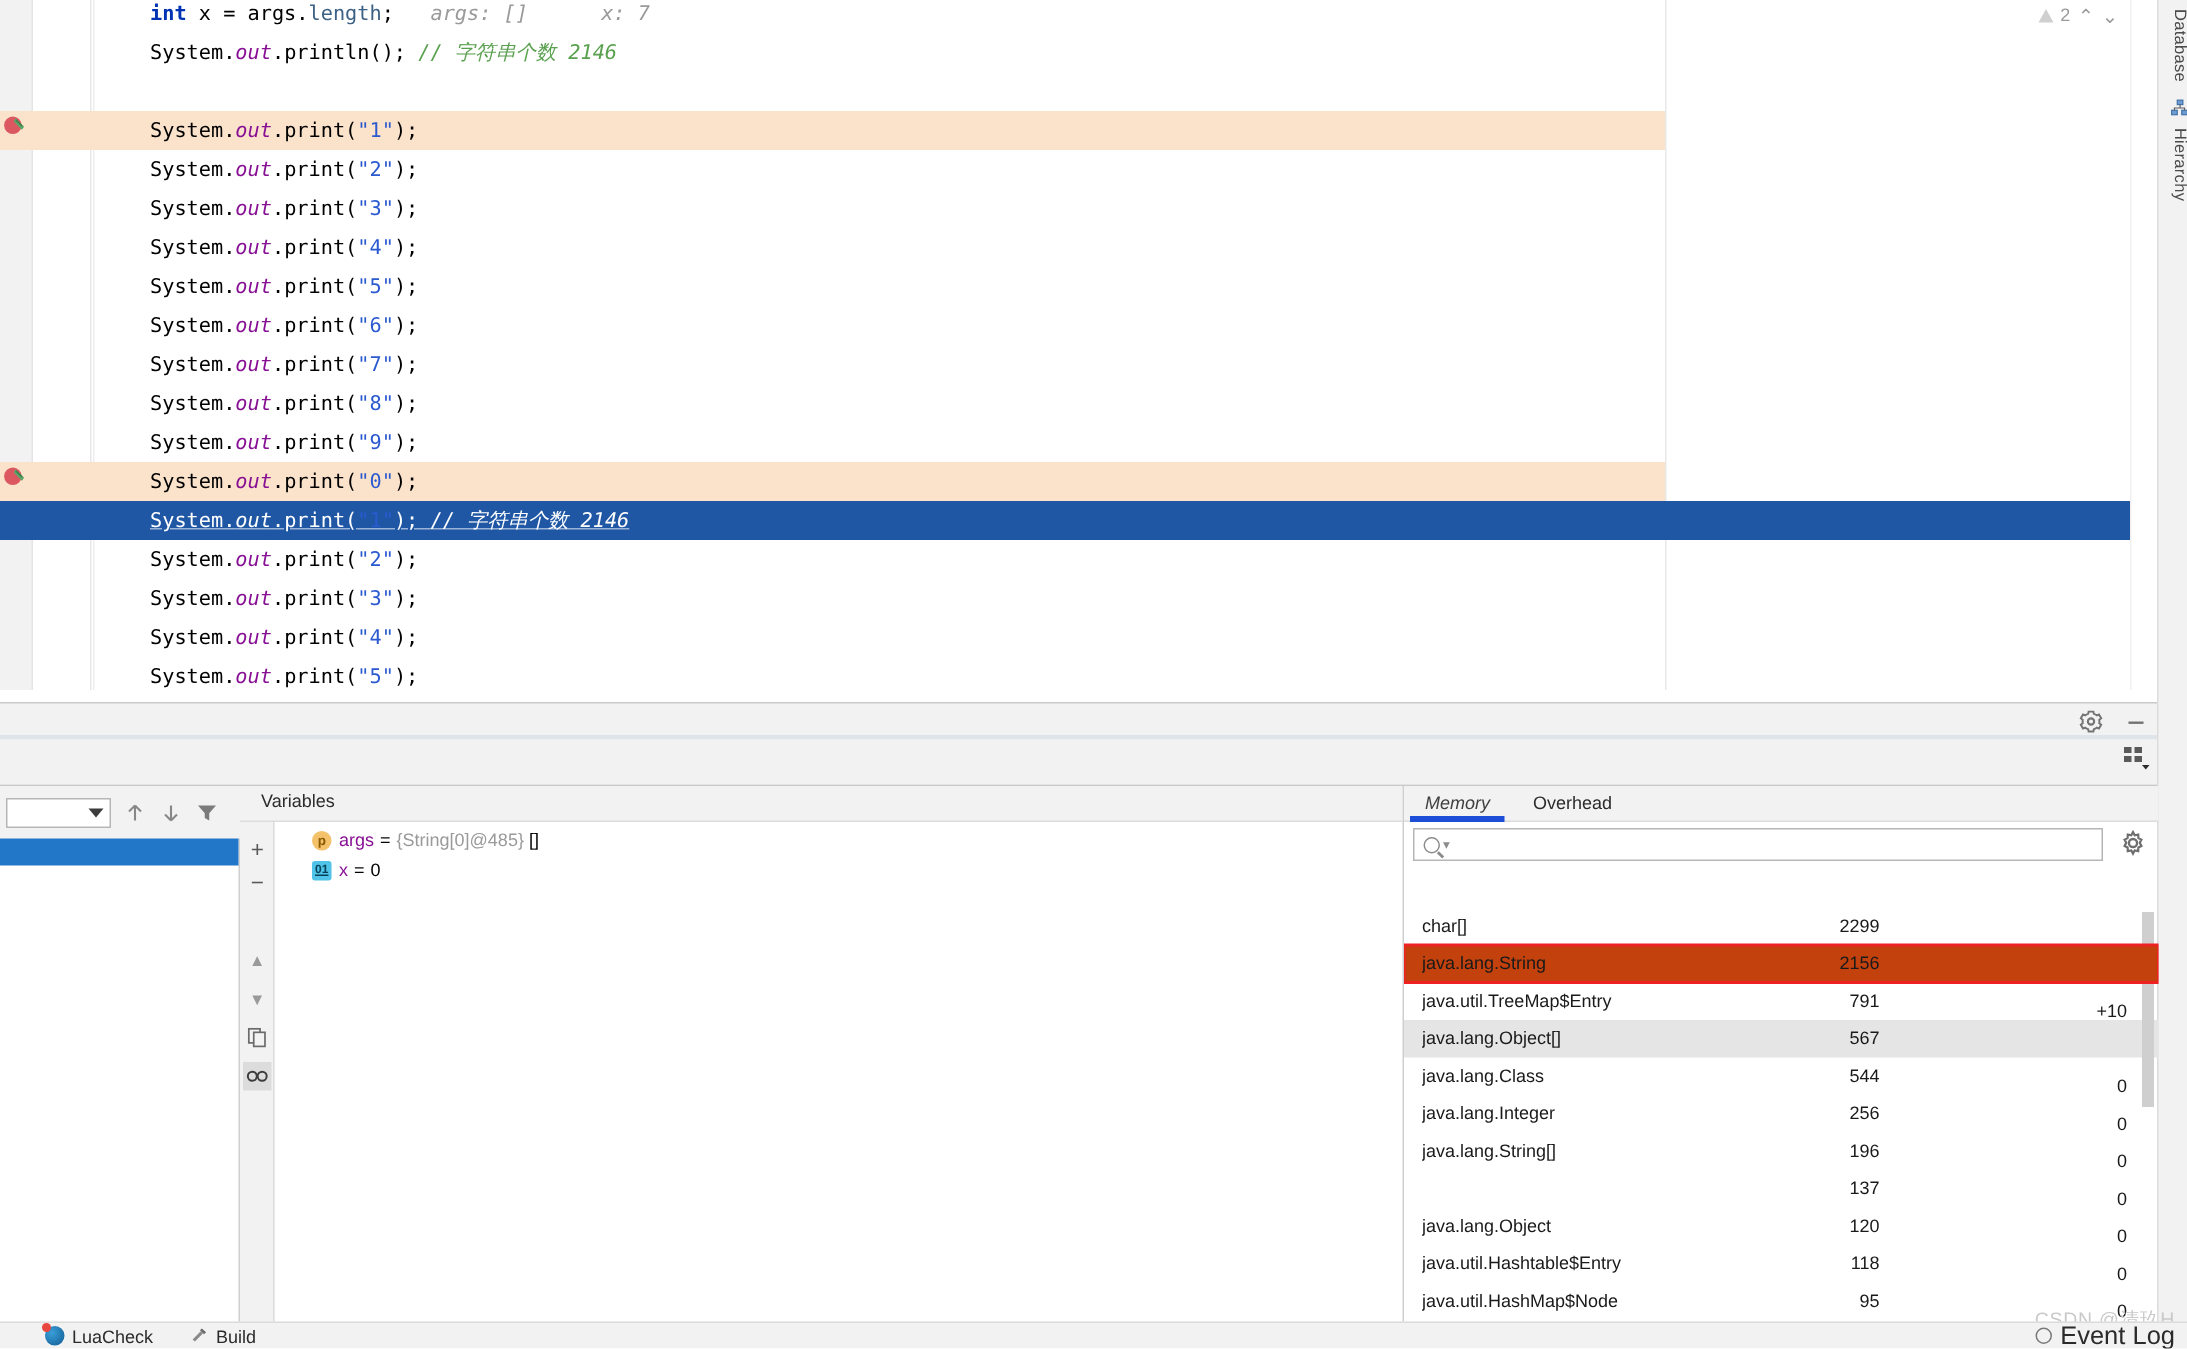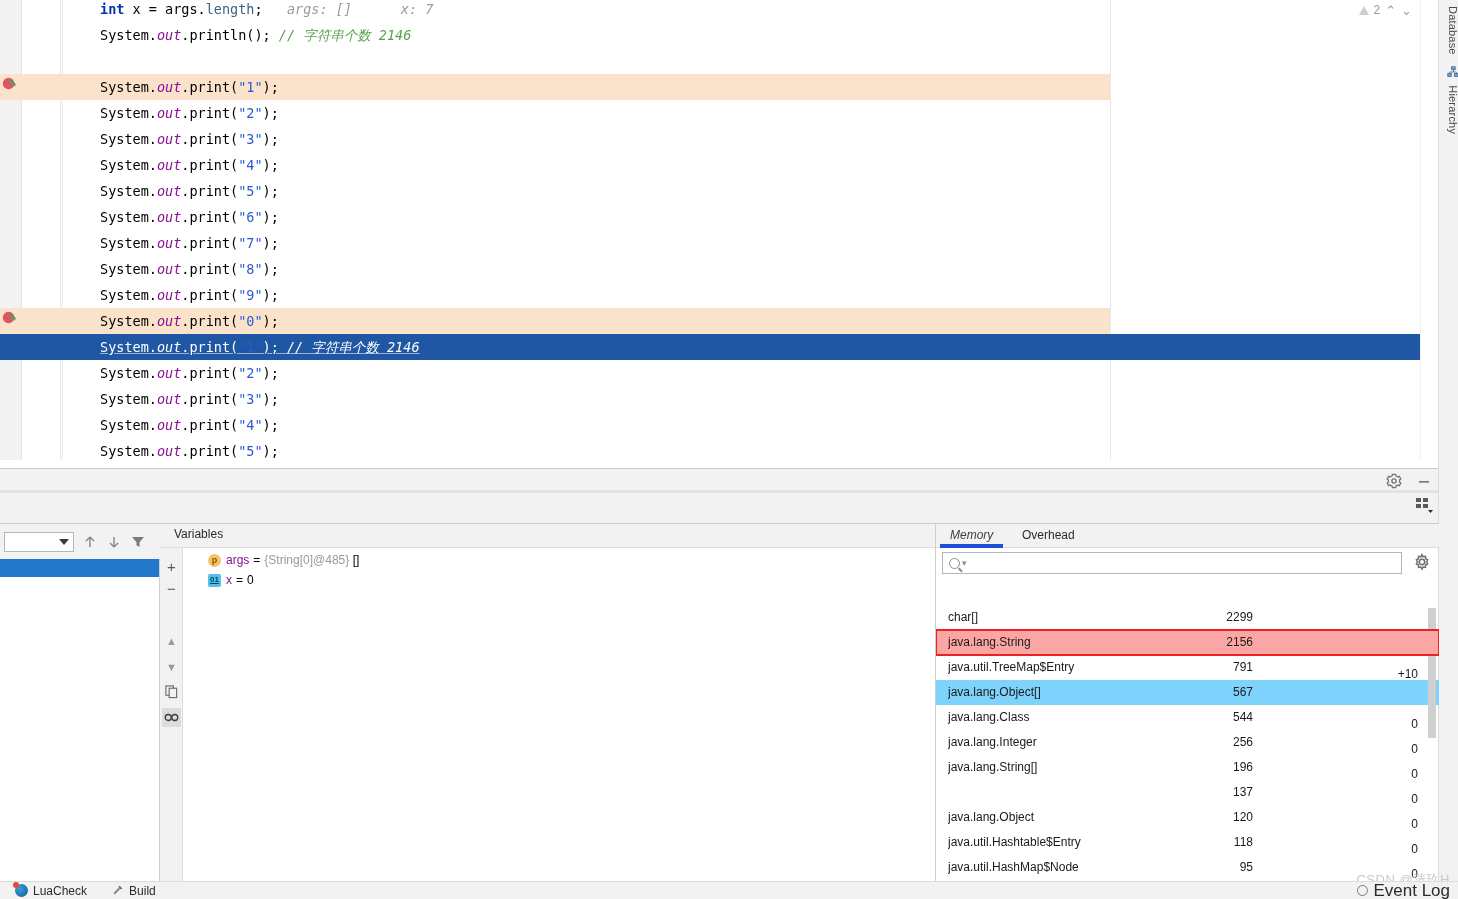--- a/index.html
+++ b/index.html
@@ -226,22 +226,22 @@
   .mh-sep { position: absolute; top: 3px; width: 1px; height: 19px; background: #d8d8d8; }
   .sort-caret {
     display: inline-block; width: 0; height: 0; margin-left: 5px;
     border-left: 4px solid transparent; border-right: 4px solid transparent;
     border-top: 5px solid #3c3c3c; vertical-align: 2px;
   }
   .mem-rows { position: absolute; left: 0; top: 81px; width: 503px; height: 277px; overflow: hidden; }
   .mrow {
     position: relative; height: 25px; line-height: 25px; font-size: 12px;
   }
-  .mrow.alt { background: #7dd3fc; }
-  .mrow.hl { outline: 2px solid #ee2222; outline-offset: -1px; z-index: 3; background: #fca5a5; }
+  .mrow.alt { background: #e5e5e5; }
+  .mrow.hl { outline: 2px solid #ee2222; outline-offset: -1px; z-index: 3; background: #c2410c; }
   .mc-class { position: absolute; left: 12px; color: #1a1a1a; white-space: nowrap; overflow: hidden; width: 270px; }
   .mc-count { position: absolute; left: 222px; width: 95px; text-align: right; color: #1a1a1a; }
   .mc-diff { position: absolute; left: 330px; width: 152px; text-align: right; color: #1a1a1a; margin-top: 32px; }
   .mem-vsb {
     position: absolute; left: 492px; top: 84px; width: 8px; height: 130px;
     background: #cfcfcf;
   }
 
   
   .status {
@@ -511,21 +511,21 @@
             <span class="mc-diff">0</span>
           </div>
         </div>
       <div class="mem-vsb"></div>
     </div>
   </div>
 
   <div class="watermark">CSDN @清玖H</div>
 
   <div class="status">
-    <div class="st-item" style="margin-left:15px;justify-content:space-between;">
+    <div class="st-item" style="margin-left:30px;justify-content:space-between;">
       <span class="luaico"></span>
       <span>LuaCheck</span>
     </div>
     <div class="st-item" style="margin-left:24px;">
       <svg class="hammer" viewBox="0 0 16 16">
         <path d="M10.5 2 L14 5.2 L12.3 6.8 L9 3.5 Z" fill="#6a6a6a"></path>
         <path d="M9.6 4.4 L3 11 L4.8 12.8 L11.4 6.2 Z" fill="#8a8a8a"></path>
       </svg>
       <span>Build</span>
     </div>

